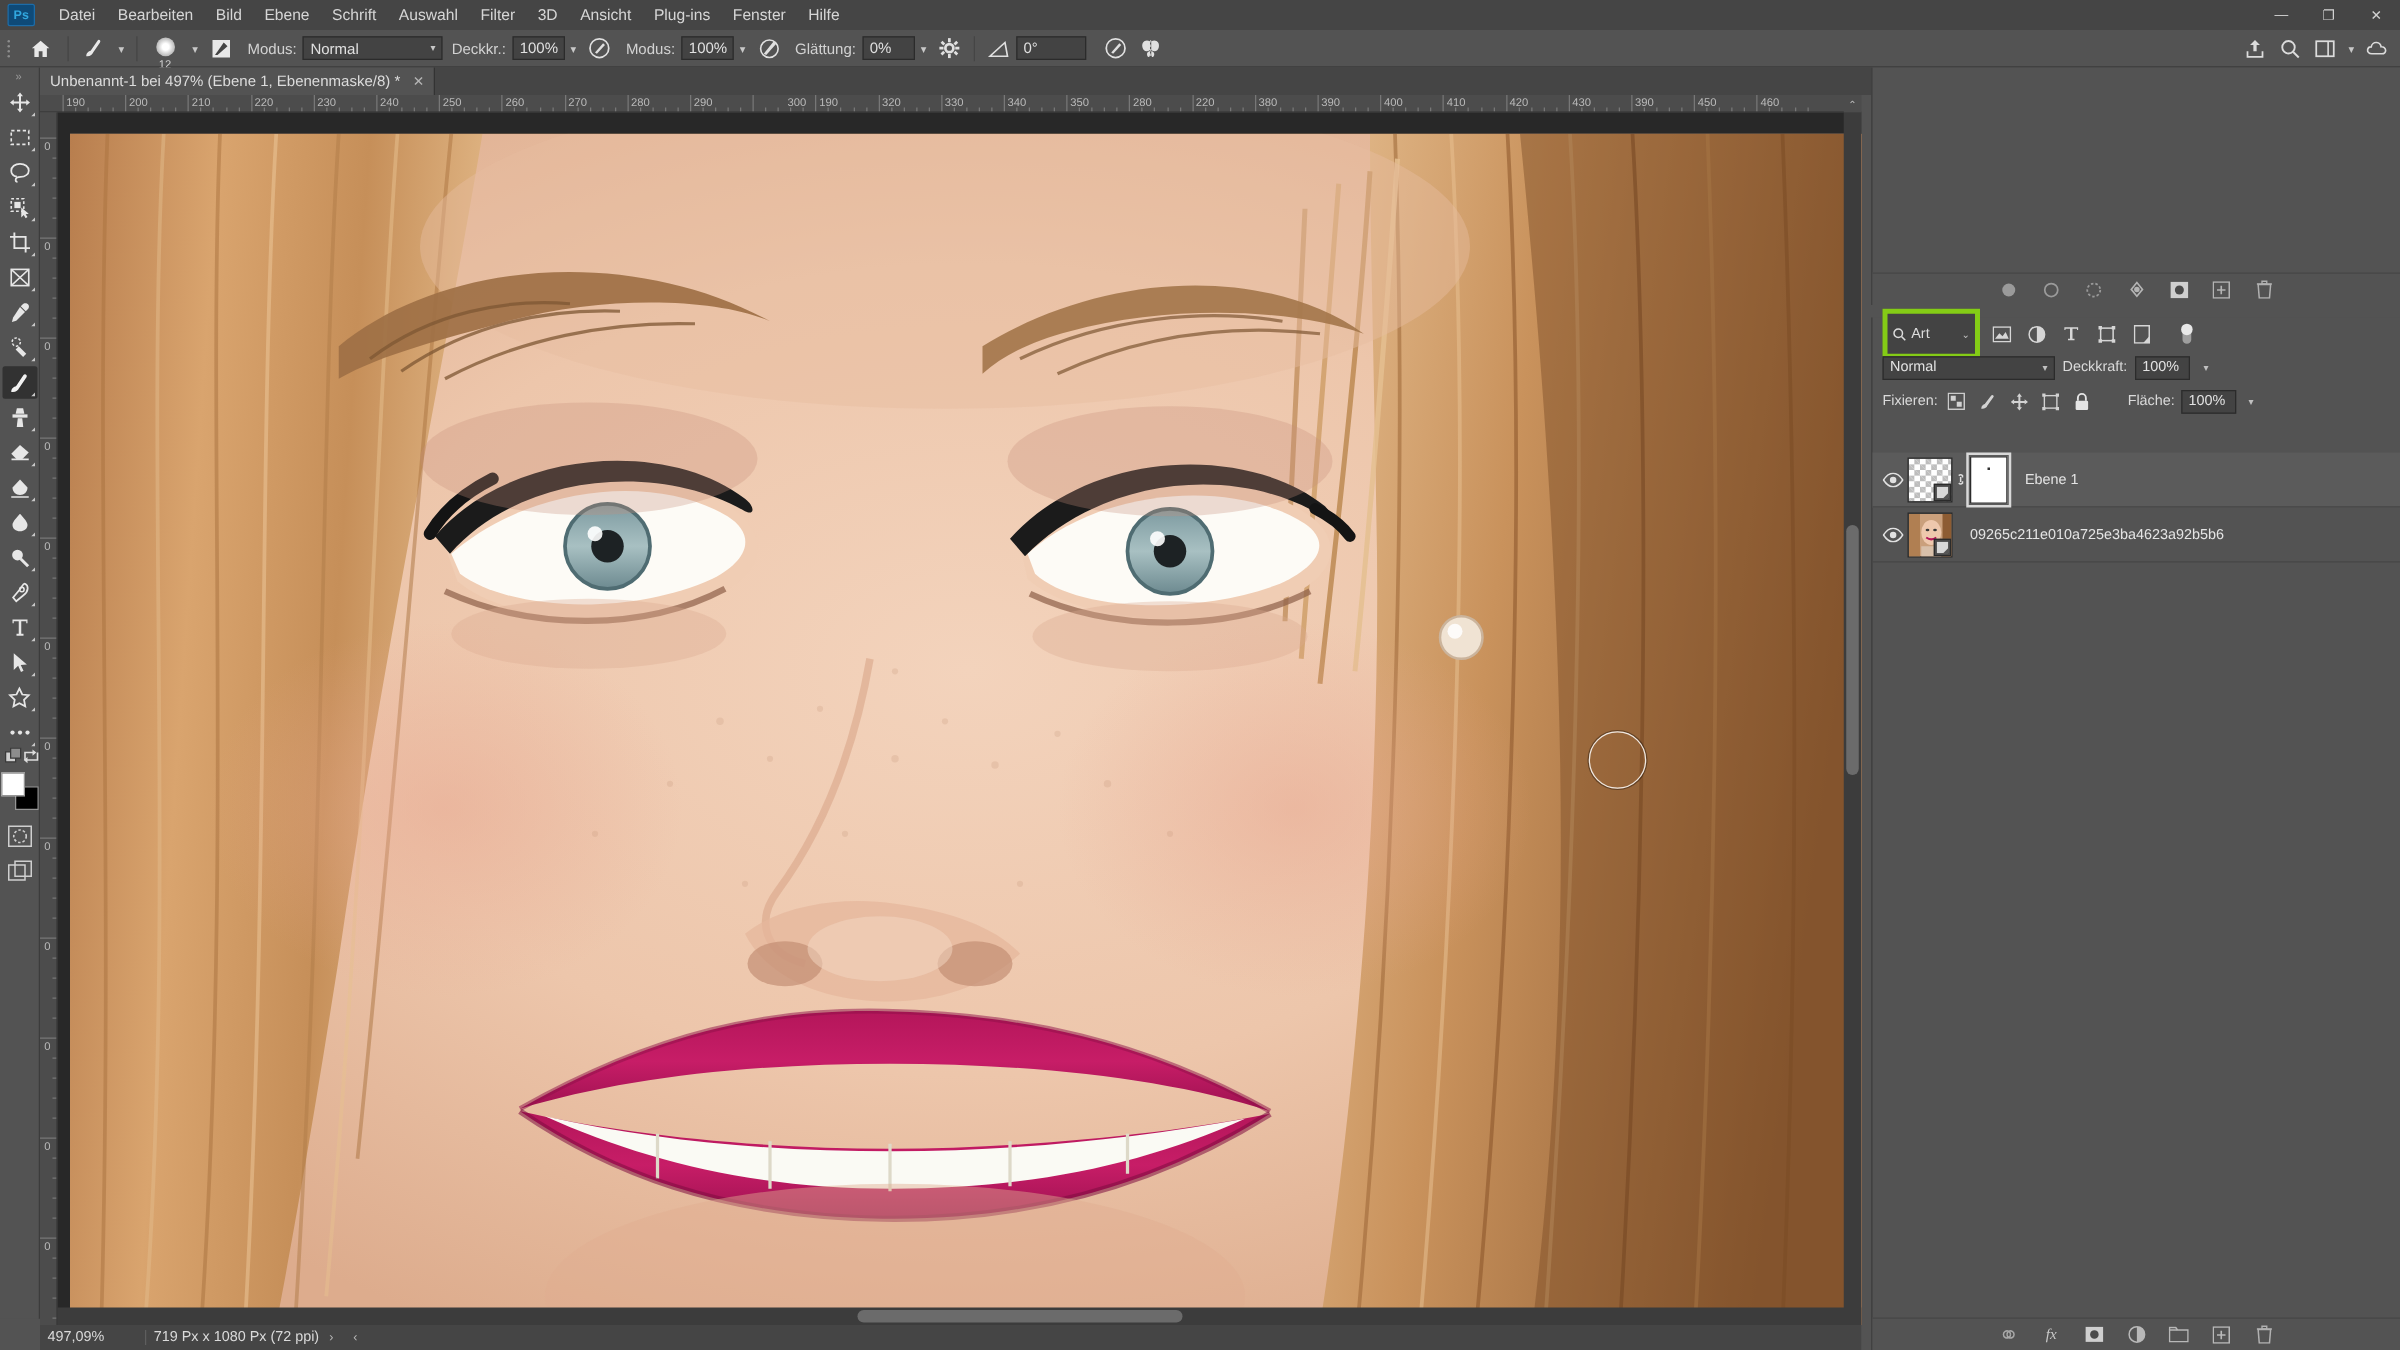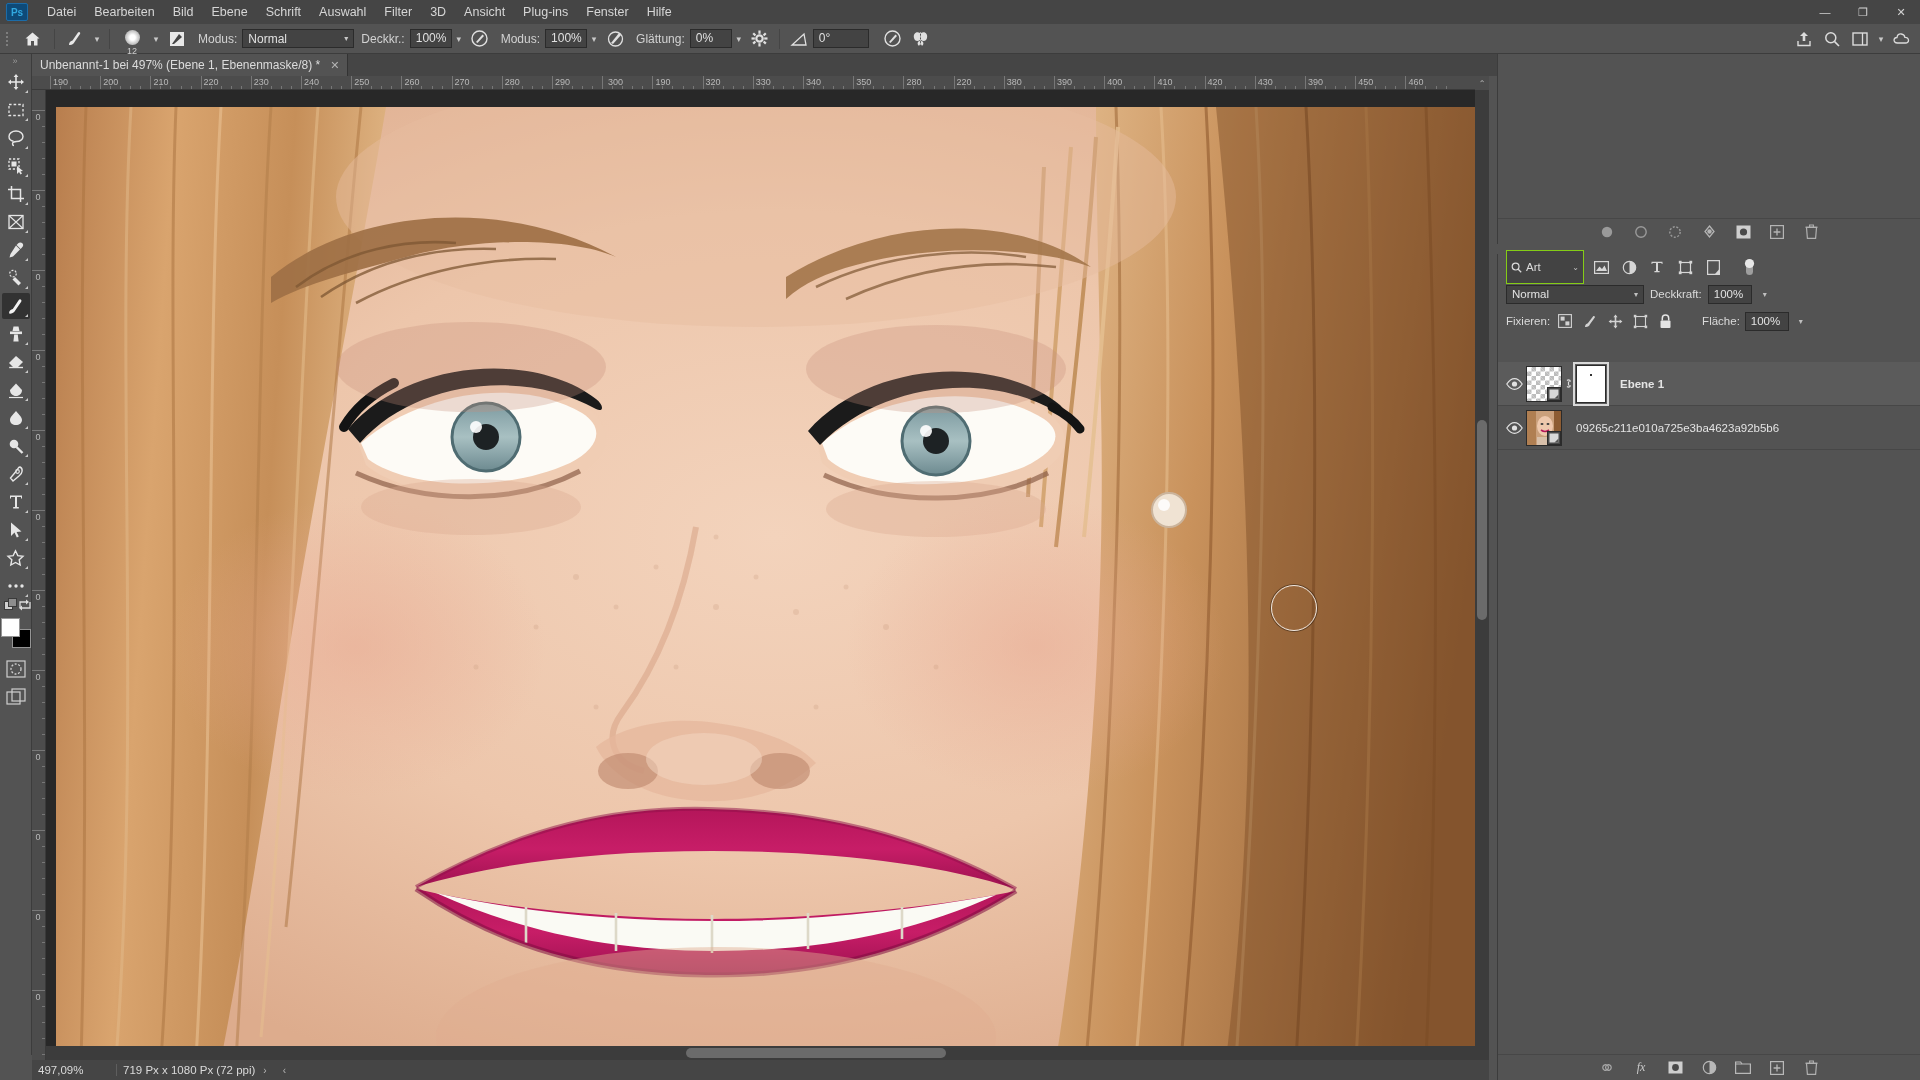--- a/index.html
+++ b/index.html
@@ -215,21 +215,21 @@
   .pf-icon { width:16px; height:16px; display:flex; align-items:center; justify-content:center; }
 
   .panel-layers {
     position:absolute; left:1497px; top:254px; width:423px; height:826px;
     background:#535353; border-left:1px solid #3c3c3c;
   }
   .lp-filter {
     height:26px; display:flex; align-items:center; padding:0 8px; gap:6px;
   }
   .lp-search {
-    width:78px; height:19px; background:#434343; border:1px solid #84cc16;
+    width:78px; height:19px; background:#434343; border:4px solid #84cc16;
     display:flex; align-items:center; padding:16px 4px; gap:4px;
     color:#dcdcdc; font-size:11.5px;
   }
   .lp-search .cv { margin-left:auto; color:#c0c0c0; font-size:8px; }
   .lp-ficon { width:22px; height:20px; display:flex; align-items:center; justify-content:center; }
   .lp-blend {
     height:28px; display:flex; align-items:center; padding:0 8px; gap:6px;
   }
   .blend-select {
     width:138px; height:19px; background:#434343; border:1px solid #2b2b2b;
@@ -245,21 +245,21 @@
   .num-cv { width:14px; height:19px; display:flex; align-items:center; justify-content:center; color:#c0c0c0; font-size:8px;}
   .lp-lock {
     height:26px; display:flex; align-items:center; padding:0 8px; gap:5px;
   }
   .lock-icon { width:20px; height:20px; display:flex; align-items:center; justify-content:center; }
   .layer-list { position:absolute; left:0; top:108px; right:0; bottom:26px; }
   .layer-row {
     height:44px; display:flex; align-items:center; border-bottom:1px solid #474747;
     padding-left:4px;
   }
-  .layer-row.selected { background:#5b5b5b;font-weight:bold; }
+  .layer-row.selected { background:#5b5b5b; }
   .eye {
     width:24px; height:44px; display:flex; align-items:center; justify-content:center;
   }
   .thumb-img {
     width:36px; height:36px; border:1px solid #2b2b2b; position:relative; overflow:hidden;
     background:
       linear-gradient(45deg, #bdbdbd 25%, transparent 25%, transparent 75%, #bdbdbd 75%),
       linear-gradient(45deg, #bdbdbd 25%, #ffffff 25%, #ffffff 75%, #bdbdbd 75%);
     background-size: 9px 9px; background-position: 0 0, 4.5px 4.5px;
     flex:none;
@@ -685,21 +685,21 @@
       <div class="rtick minor" style="left: 489.88px;"></div>
       <div class="rtick minor" style="left: 499.92px;"></div>
       <div class="rtick minor" style="left: 509.96px;"></div>
       <div class="rtick" style="left: 520px;"></div>
       <div class="rlabel" style="left: 521px;">290</div>
       <div class="rtick minor" style="left: 530.04px;"></div>
       <div class="rtick minor" style="left: 540.08px;"></div>
       <div class="rtick minor" style="left: 550.12px;"></div>
       <div class="rtick minor" style="left: 560.16px;"></div>
       <div class="rtick" style="left: 570.2px;"></div>
-      <div class="rlabel" style="left: 574px;">300</div>
+      <div class="rlabel" style="left: 596px;">300</div>
       <div class="rtick minor" style="left: 580.24px;"></div>
       <div class="rtick minor" style="left: 590.28px;"></div>
       <div class="rtick minor" style="left: 600.32px;"></div>
       <div class="rtick minor" style="left: 610.36px;"></div>
       <div class="rtick" style="left: 620.4px;"></div>
       <div class="rlabel" style="left: 621.4px;">190</div>
       <div class="rtick minor" style="left: 630.44px;"></div>
       <div class="rtick minor" style="left: 640.48px;"></div>
       <div class="rtick minor" style="left: 650.52px;"></div>
       <div class="rtick minor" style="left: 660.56px;"></div>

